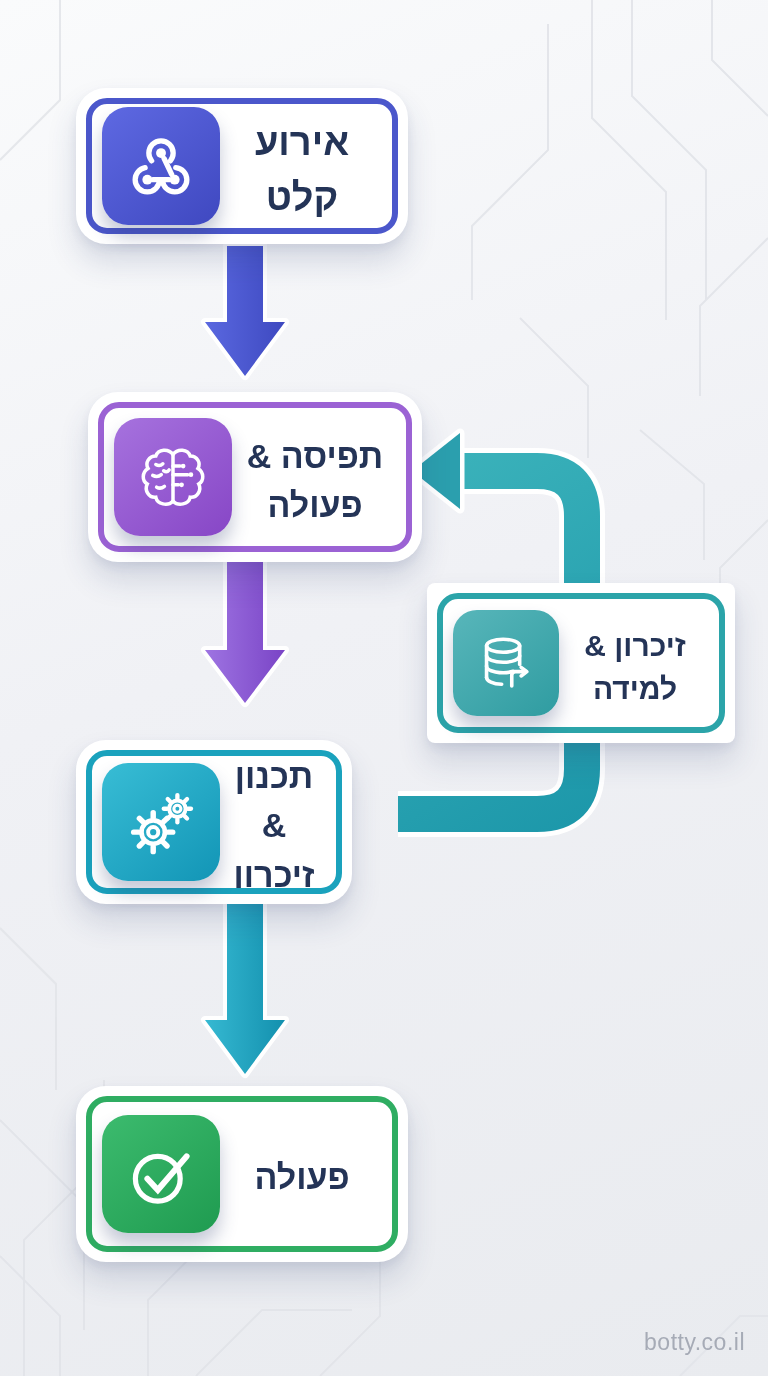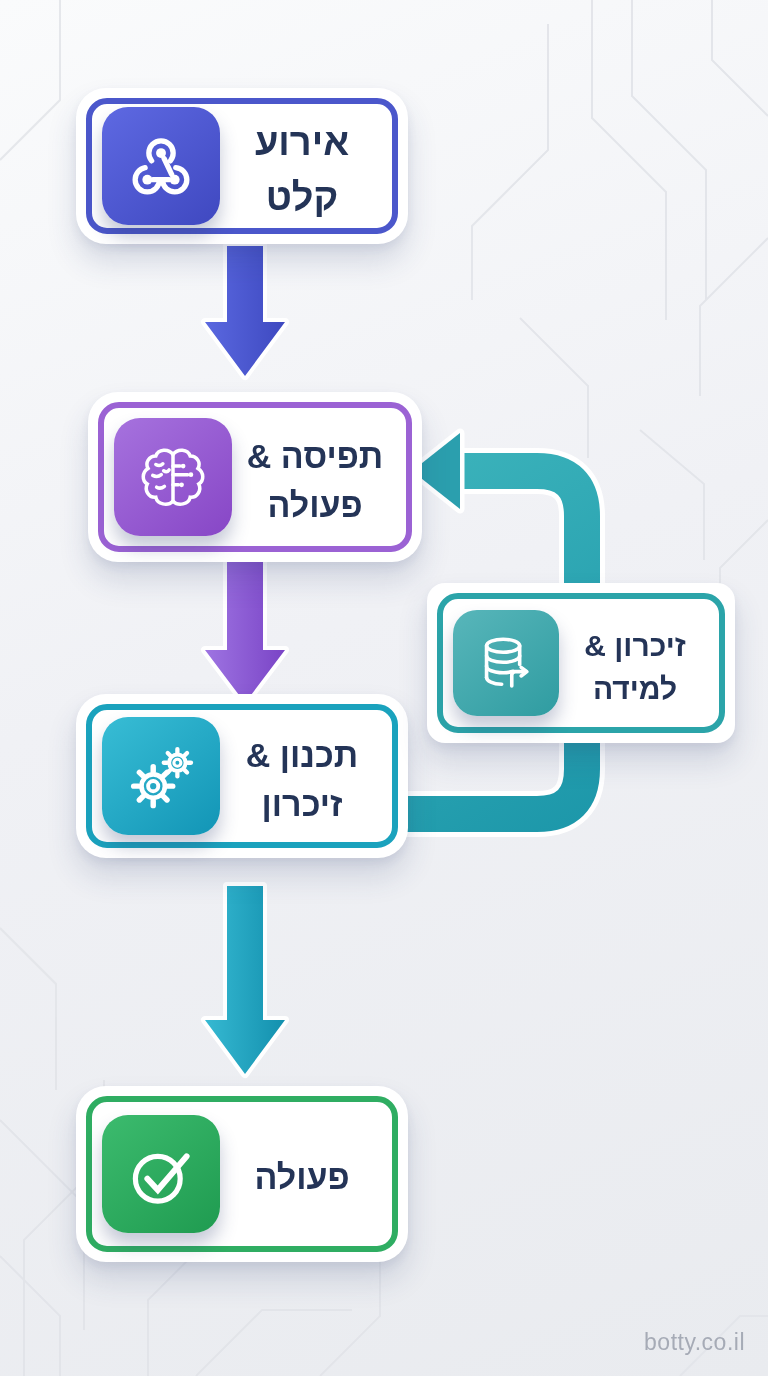--- a/index.html
+++ b/index.html
@@ -152,21 +152,21 @@
             <circle cx="61" cy="60" r="3"></circle>
         </g>
       </svg>
     </div>
     <div class="label" dir="rtl">
       <span>תפיסה &amp;</span>
       <span>פעולה</span>
     </div>
   </div>
 
-  <div class="card" style="left:76px;top:694px;width:332px;height:164px;--accent:#1aa2bd">
+  <div class="card" style="left:76px;top:740px;width:276px;height:164px;--accent:#1aa2bd">
     <div class="tile" style="background:linear-gradient(140deg,#38bdd5,#1295b6)">
       <svg width="78" height="78" viewBox="0 0 100 100">
         <g fill="none" stroke="#ffffff" stroke-linecap="round">
           <circle cx="40" cy="63" r="15" stroke-width="6"></circle>
           <circle cx="40" cy="63" r="6.5" stroke-width="5"></circle>
           <g stroke-width="7">
             <path d="M 59 63 L 65 63"></path>
               <path d="M 53.4 76.4 L 57.7 80.7"></path>
             <path d="M 40 82 L 40 88"></path>
               <path d="M 26.6 76.4 L 22.3 80.7"></path>
@@ -189,21 +189,21 @@
           </g>
         </g>
       </svg>
     </div>
     <div class="label" dir="rtl">
       <span>תכנון &amp;</span>
       <span>זיכרון</span>
     </div>
   </div>
 
-  <div class="card" style="left:427px;top:583px;width:308px;height:160px;--accent:#2ba4a9;border-radius:18px">
+  <div class="card" style="left:427px;top:583px;width:308px;height:160px;--accent:#2ba4a9;border-radius:8px">
     <div class="tile small" style="background:linear-gradient(140deg,#58b6ba,#2f9ca1)">
       <svg width="72" height="72" viewBox="0 0 100 100">
         <g fill="none" stroke="#ffffff" stroke-width="5" stroke-linecap="round" stroke-linejoin="round">
           <ellipse cx="46" cy="26" rx="23" ry="9"></ellipse>
           <path d="M 23 26 V 70"></path>
           <path d="M 69 26 V 52"></path>
           <path d="M 23 40 A 23 9 0 0 0 69 40"></path>
           <path d="M 23 54 A 23 9 0 0 0 60 61.5"></path>
           <path d="M 23 70 C 23 75 32 79 44 79.5"></path>
           <path d="M 58 82 V 67 Q 58 62 63 62 H 76"></path>

